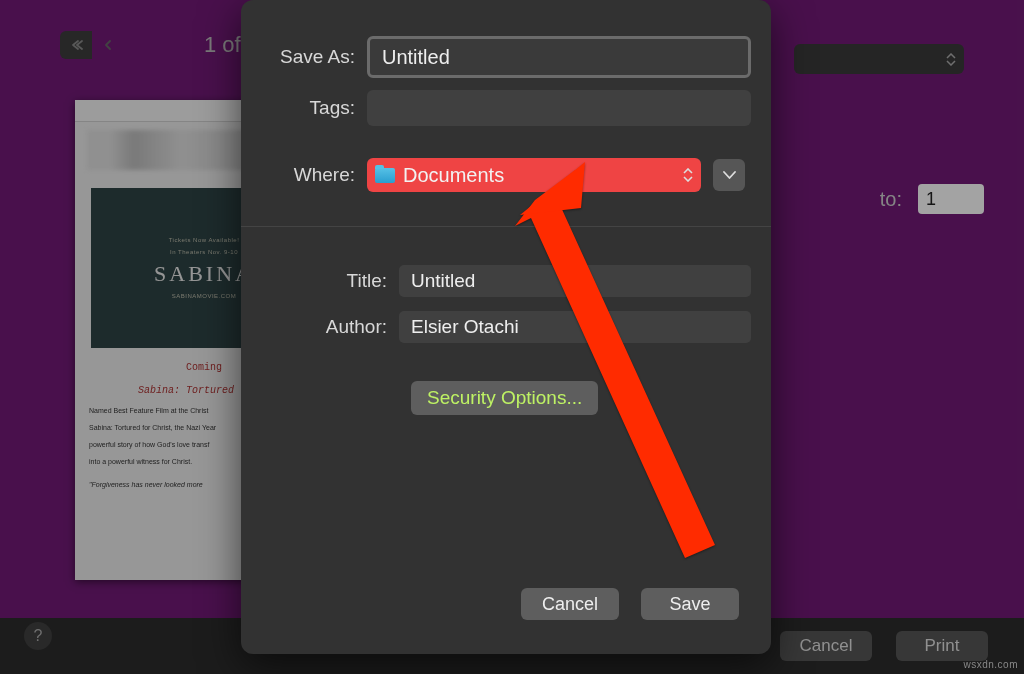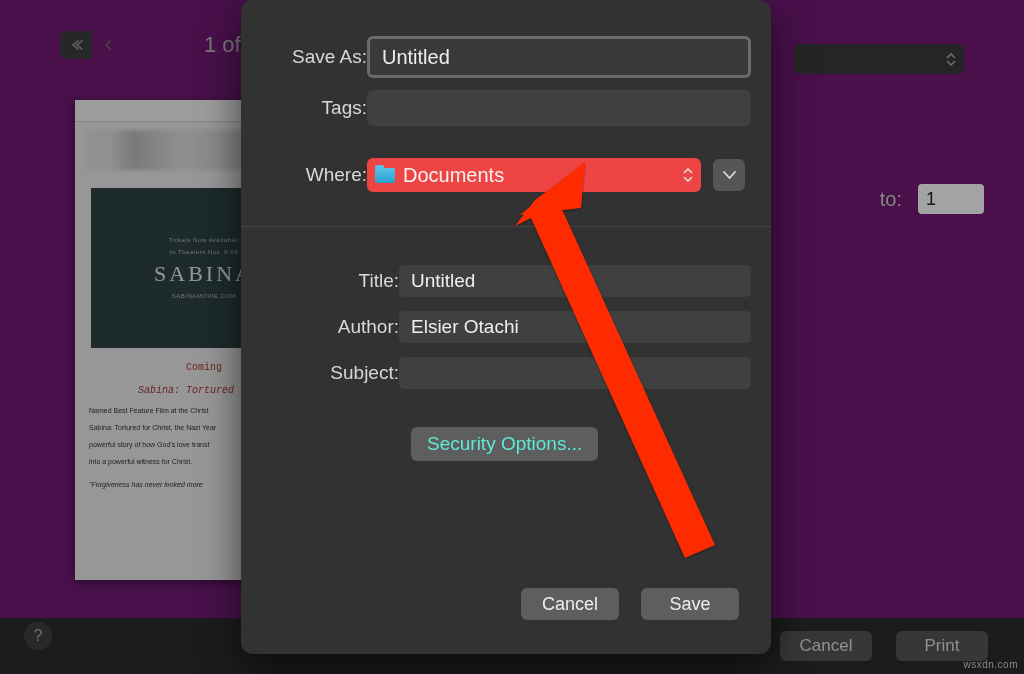--- a/index.html
+++ b/index.html
@@ -196,21 +196,21 @@
     }
     .sheet-row {
       display:flex;
       align-items:center;
       padding: 0 20px;
       margin-top: 12px;
     }
     .sheet .label {
       width: 106px;
       text-align: right;
-      padding-right: 0;
+      padding-right: 12px;
       font-size: 19px;
       color: #d8d8d8;
     }
     .sheet input.text {
       flex: 1;
       height: 36px;
       background: #404040;
       border: none;
       border-radius: 6px;
       color: #eee;
@@ -280,21 +280,21 @@
     .meta-section { margin-top: 24px; }
     .sec-opts-row { margin-top: 38px; }
     .sec-opts-btn {
       margin-left: 150px;
       height: 34px;
       background: #5e5e5e;
       border-radius: 6px;
       padding: 0 16px;
       display:flex; align-items:center;
       font-size: 19px;
-      color:#5eead4;
+      color:#bef264;
     }
     .sheet-footer {
       margin-top: auto;
       display:flex;
       justify-content:flex-end;
       gap: 22px;
       padding: 0 32px 34px 0;
     }
     .sheet-btn {
       min-width: 98px;
@@ -422,24 +422,20 @@
 
   <div class="meta-section">
     <div class="sheet-row">
       <div class="label">Title:</div>
       <input class="text" value="Untitled" style="">
     </div>
     <div class="sheet-row">
       <div class="label">Author:</div>
       <input class="text" value="Elsier Otachi" style="">
     </div>
-    <div class="sheet-row">
-      <div class="label">Subject:</div>
-      <input class="text" value="" style="">
-    </div>
   </div>
 
   <div class="sheet-row sec-opts-row">
     <div class="sec-opts-btn">Security Options...</div>
   </div>
 
   <div class="sheet-footer">
     <div class="sheet-btn">Cancel</div>
     <div class="sheet-btn">Save</div>
   </div>

